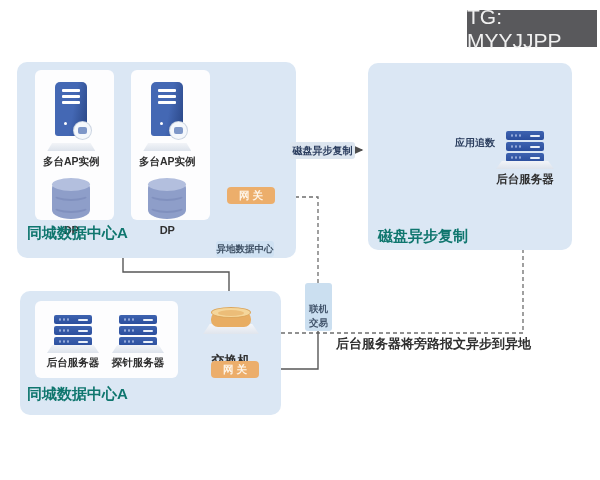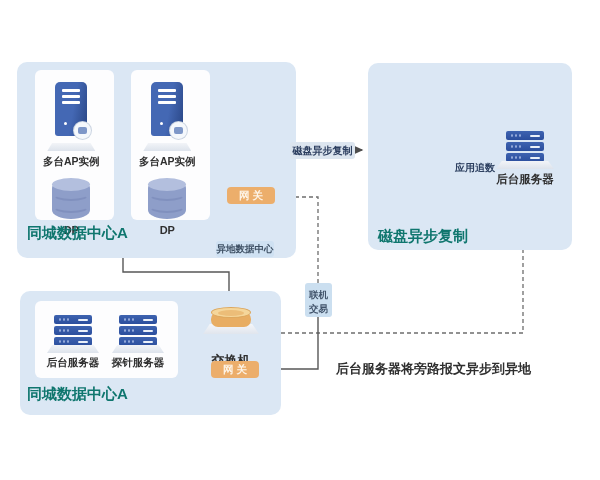--- a/index.html
+++ b/index.html
@@ -8,21 +8,21 @@
   .abs { position:absolute; }
 
   
   svg.wires { position:absolute; left:0; top:0; width:600px; height:480px; }
 
   
   .bigbox { position:absolute; background:#dbe7f4; border-radius:10px; }
   .innerbox { position:absolute; background:#fdfdfe; border-radius:6px; }
   .zone-title { position:absolute; color:#0f766e; font-weight:700; font-size:15px; white-space:nowrap; }
 
-  .lbl { position:absolute; color:#2f2f2f; font-weight:700; white-space:nowrap;margin-top:25px; }
+  .lbl { position:absolute; color:#2f2f2f; font-weight:700; white-space:nowrap; }
 
   
   .bluetag { position:absolute; background:#cfe1f2; color:#3d4f63; font-weight:700;
              border-radius:3px; text-align:center; }
 
   
   .gw { position:absolute; background:#ecae6b; color:#fdf4e7; font-weight:700;
         border-radius:4px; font-size:10.5px; text-align:center; line-height:17px;
         width:48px; height:17px; letter-spacing:3px; text-indent:3px; }
 
@@ -203,21 +203,22 @@
   </div>
 
   <div class="sw" style="left:203px; top:312px; width:56px;">
     <div class="sw-drum"></div>
     <div class="sw-base"></div>
     <div style="font-size:13px; font-weight:700; color:#2f2f2f; margin-top:18px; white-space:nowrap;">交换机</div>
   </div>
 
   <div class="gw" style="left:211px; top:361px;">网关</div>
 
-  <div class="bluetag" style="left:305px; top:283px; width:27px; height:29px; font-size:9.5px; line-height:1.45; padding-top:5px; background:#cbdff0; color:#41536a;">
+  <div class="bluetag" style="left:305px; top:283px; width:27px; height:29px; font-size:9.5px; line-height:1.45; padding-top:19px; background:#cbdff0; color:#41536a;">
     <div>联机</div>
     <div>交易</div>
   </div>
 
   <div class="lbl" style="left:336px; top:335px; font-size:13px;text-align:right;">后台服务器将旁路报文异步到异地</div>
 
+  <div class="darkbadge" style="left:467px; top:10px; width:130px; height:37px; font-size:21px;">TG: MYYJJPP</div>
 
 </div>
 
 </body></html>

